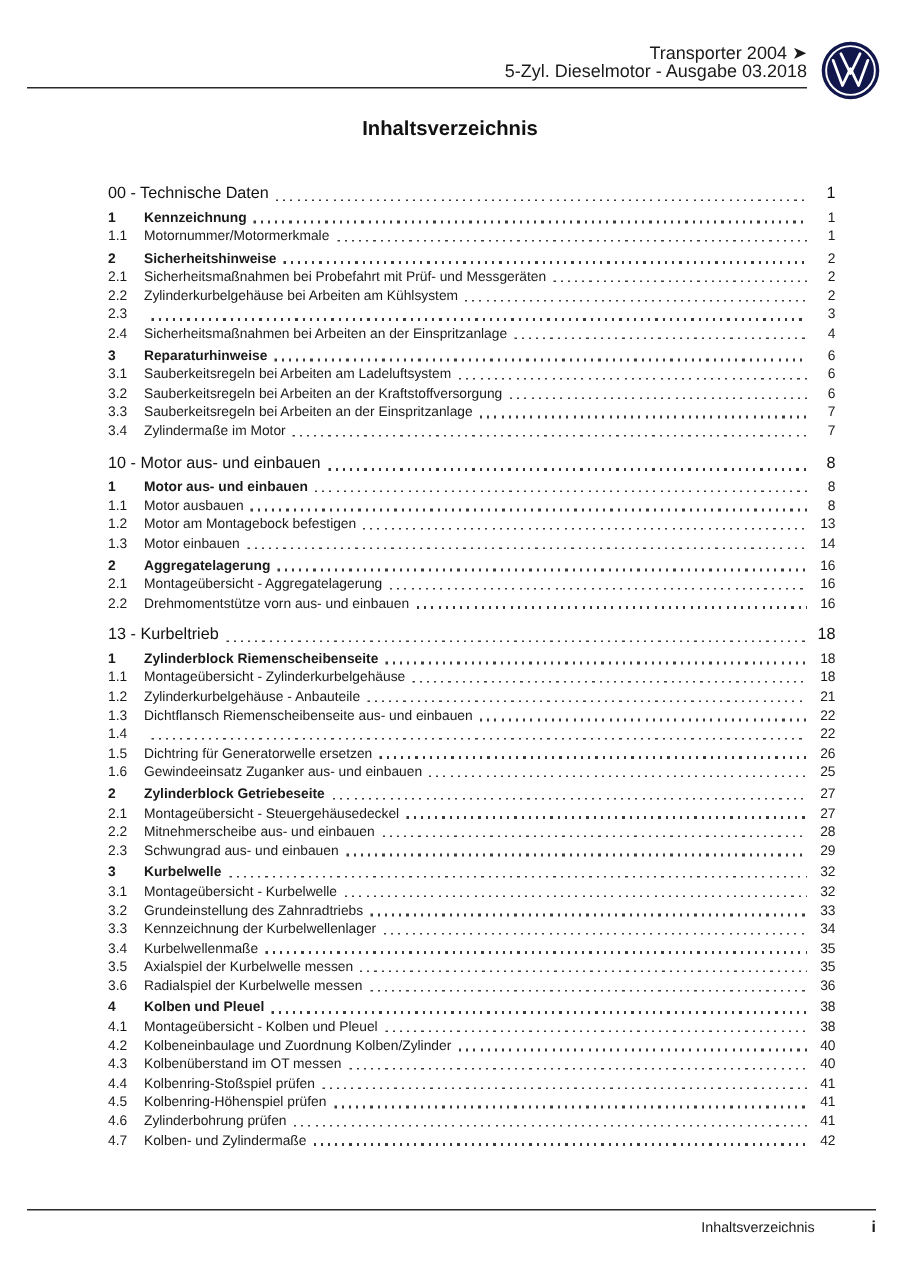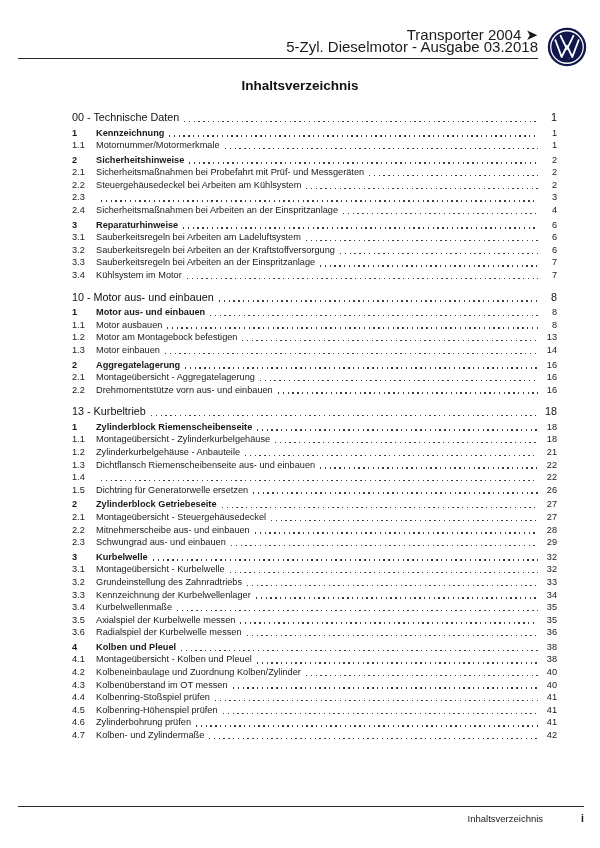--- a/index.html
+++ b/index.html
@@ -4,34 +4,34 @@
 <style>
   html,body{margin:0;padding:0;background:#ffffff;}
   .page{
     position:relative;width:600px;height:848px;background:#fff;
     font-family:"Liberation Sans",sans-serif;color:#1a1a1a;overflow:hidden;
     box-sizing:border-box;
   }
   
   .hdr-text{
     position:absolute;top:29px;right:62px;text-align:right;
-    font-size:15px;line-height:12px;color:#1a1a1a;
+    font-size:12px;line-height:12px;color:#1a1a1a;
   }
   .logo{position:absolute;top:27px;right:13px;width:40px;height:40px;}
   .hdr-rule{position:absolute;top:58px;left:18px;right:62px;border-top:1.3px solid #2a2a2a;height:0;}
   
   .title{
     position:absolute;top:78px;left:0;right:0;text-align:center;
     font-size:13.5px;font-weight:700;margin:0;color:#111;
   }
   
   .toc{position:absolute;top:110px;left:72px;right:43px;}
   .row{display:flex;align-items:flex-end;line-height:12.6px;font-size:9.2px;}
   .row.chapter{font-size:10.8px;line-height:14.5px;margin-top:8px;color:#111;}
-  .row.chapter:first-child{margin-top:0;}
+  .row.chapter:first-child{margin-top:12px;}
   .row.l1{font-weight:700;margin-top:2px;}
   .row.l2{font-weight:400;}
   .num{flex:0 0 24px;}
   .lbl{flex:0 1 auto;white-space:nowrap;}
   .leader{
     flex:1 1 auto;height:1.4px;margin:0 4px 2.5px 5px;min-width:12px;
     background:repeating-linear-gradient(90deg,#3c3c3c 0 1.4px,transparent 1.4px 4.8px);
   }
   .pg{flex:0 0 auto;min-width:15px;text-align:right;font-weight:400;}
   .row.chapter .pg{font-size:10.8px;}
@@ -88,21 +88,21 @@
         <span class="pg">2</span>
       </div>
       <div class="row l2">
         <span class="num">2.1</span>
         <span class="lbl">Sicherheitsmaßnahmen bei Probefahrt mit Prüf- und Messgeräten</span>
         <span class="leader"></span>
         <span class="pg">2</span>
       </div>
       <div class="row l2">
         <span class="num">2.2</span>
-        <span class="lbl">Steuergehäusedeckel bei Arbeiten am Kühlsystem</span>
+        <span class="lbl">Zylinderkurbelgehäuse bei Arbeiten am Kühlsystem</span>
         <span class="leader"></span>
         <span class="pg">2</span>
       </div>
       <div class="row l2">
         <span class="num">2.3</span>
         <span class="leader"></span>
         <span class="pg">3</span>
       </div>
       <div class="row l2">
         <span class="num">2.4</span>
@@ -129,21 +129,21 @@
         <span class="pg">6</span>
       </div>
       <div class="row l2">
         <span class="num">3.3</span>
         <span class="lbl">Sauberkeitsregeln bei Arbeiten an der Einspritzanlage</span>
         <span class="leader"></span>
         <span class="pg">7</span>
       </div>
       <div class="row l2">
         <span class="num">3.4</span>
-        <span class="lbl">Kühlsystem im Motor</span>
+        <span class="lbl">Zylindermaße im Motor</span>
         <span class="leader"></span>
         <span class="pg">7</span>
       </div>
       <div class="row chapter">
         <span class="lbl">10 - Motor aus- und einbauen</span>
         <span class="leader"></span>
         <span class="pg">8</span>
       </div>
       <div class="row l1">
         <span class="num">1</span>
@@ -219,20 +219,26 @@
       <div class="row l2">
         <span class="num">1.4</span>
         <span class="leader"></span>
         <span class="pg">22</span>
       </div>
       <div class="row l2">
         <span class="num">1.5</span>
         <span class="lbl">Dichtring für Generatorwelle ersetzen</span>
         <span class="leader"></span>
         <span class="pg">26</span>
+      </div>
+      <div class="row l2">
+        <span class="num">1.6</span>
+        <span class="lbl">Gewindeeinsatz Zuganker aus- und einbauen</span>
+        <span class="leader"></span>
+        <span class="pg">25</span>
       </div>
       <div class="row l1">
         <span class="num">2</span>
         <span class="lbl">Zylinderblock Getriebeseite</span>
         <span class="leader"></span>
         <span class="pg">27</span>
       </div>
       <div class="row l2">
         <span class="num">2.1</span>
         <span class="lbl">Montageübersicht - Steuergehäusedeckel</span>

